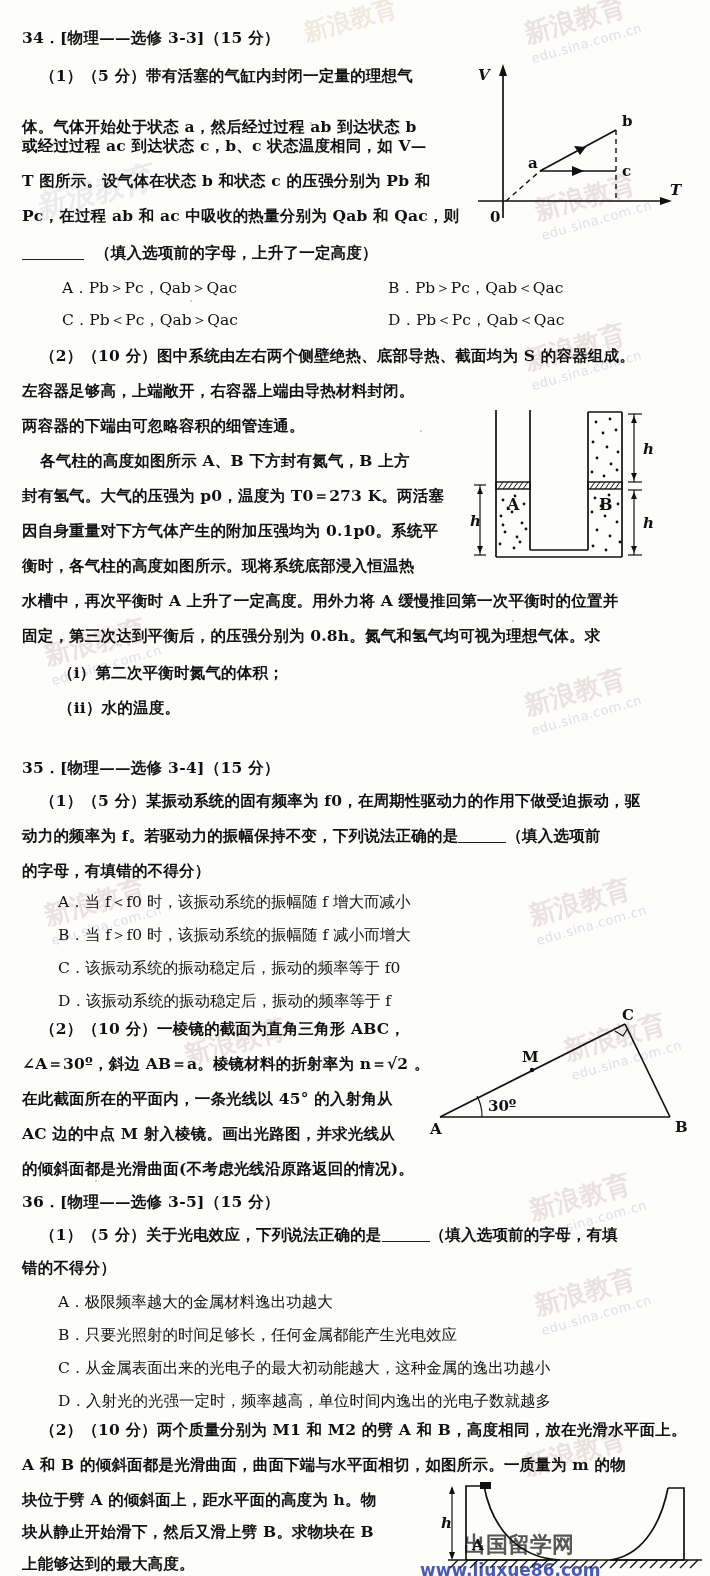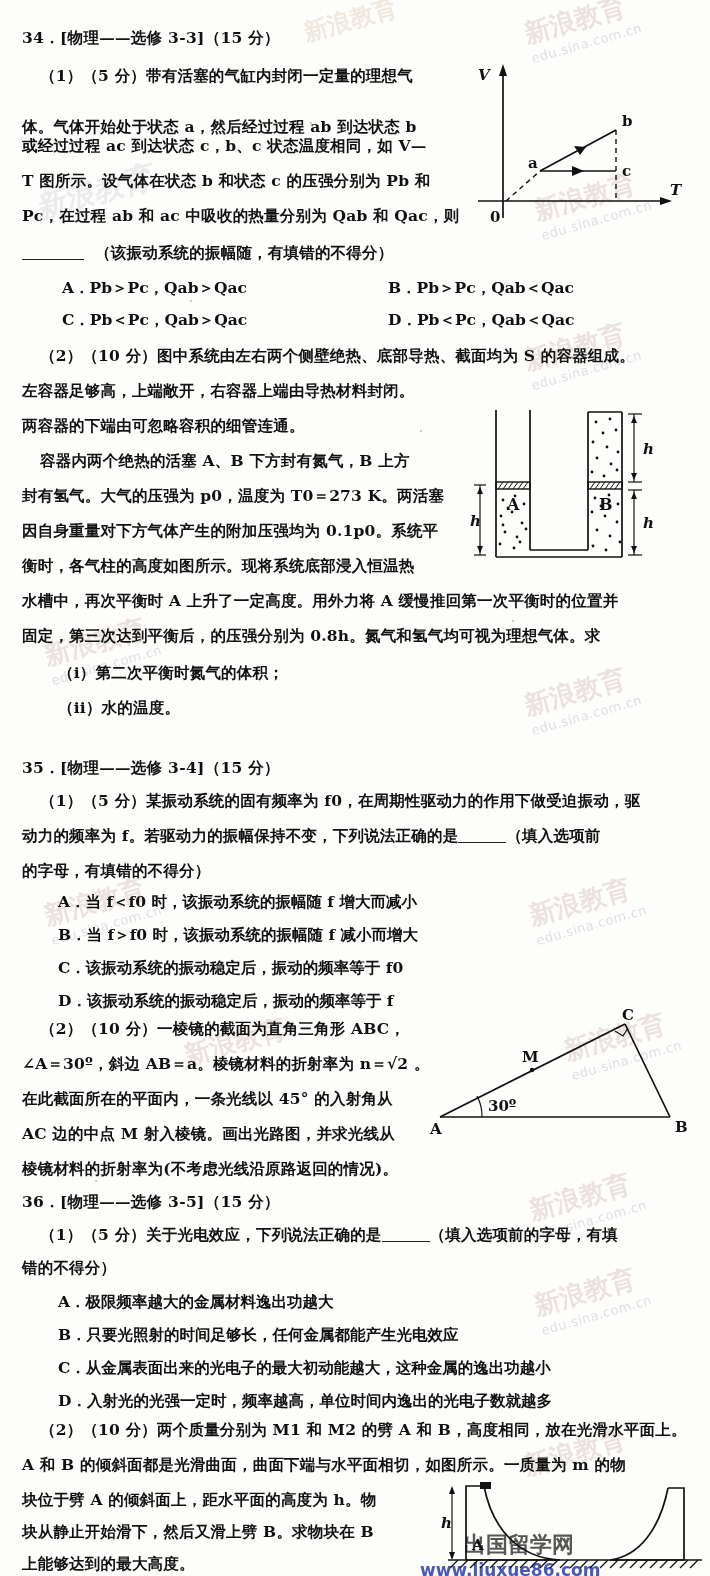--- a/index.html
+++ b/index.html
@@ -18,21 +18,21 @@
   .wm .cn{font-size:26px;font-weight:bold;color:rgba(160,110,110,0.19);}
   .wm .en{font-size:13px;color:rgba(120,120,140,0.22);letter-spacing:.5px;}
   .wm.rot{transform:rotate(-16deg);transform-origin:left top;}
   .wm .sina{font-size:30px;font-weight:bold;font-style:italic;color:rgba(150,150,160,0.17);}
   .wm .net{font-size:24px;font-weight:bold;color:rgba(185,150,110,0.20);}
 
   
   .blk{position:absolute;}
   .qhead{font-size:15.5px;font-weight:bold;letter-spacing:.3px;}
   .ln{font-size:15.5px;line-height:1;white-space:nowrap;font-weight:bold;letter-spacing:.2px;}
-  .opt{font-size:15.5px;font-weight:bold;white-space:nowrap;}
+  .opt{font-size:15.5px;font-weight:normal;white-space:nowrap;}
   .blank{display:inline-block;width:62px;border-bottom:1.3px solid #222;vertical-align:-2px;}
   .blank-sm{display:inline-block;width:48px;border-bottom:1.3px solid #222;vertical-align:-2px;}
 
   
   .fig{position:absolute;}
   svg{display:block;overflow:visible;}
   .stroke{stroke:#111;fill:none;stroke-width:1.7;}
   .thin{stroke:#111;fill:none;stroke-width:1.2;}
   .dash{stroke:#111;fill:none;stroke-width:1.4;stroke-dasharray:5 4;}
   text.lbl{font-family:"DejaVu Serif","Liberation Serif",serif;font-size:15px;fill:#111;font-weight:bold;}
@@ -105,21 +105,21 @@
   <div class="blk qhead" style="left:22px;top:28px;">34．[物理——选修 3-3]（15 分）</div>
 
   <div class="blk ln" style="left:40px;top:68px;">（1）（5 分）带有活塞的气缸内封闭一定量的理想气</div>
   <div class="blk ln" style="left:22px;top:103px;margin-top:16px;">体。气体开始处于状态 a，然后经过过程 ab 到达状态 b</div>
   <div class="blk ln" style="left:22px;top:138px;">或经过过程 ac 到达状态 c，b、c 状态温度相同，如 V—</div>
   <div class="blk ln" style="left:22px;top:173px;">T 图所示。设气体在状态 b 和状态 c 的压强分别为 Pb 和</div>
   <div class="blk ln" style="left:22px;top:208px;">Pc，在过程 ab 和 ac 中吸收的热量分别为 Qab 和 Qac，则</div>
 
   <div class="blk" style="left:22px;top:243px;">
     <span class="blank"></span>
-    <span class="ln" style="margin-left:6px;">（该振动系统的振幅随，有填错的不得分）</span>
+    <span class="ln" style="margin-left:6px;">（填入选项前的字母，上升了一定高度）</span>
   </div>
 
   <div class="blk opt" style="left:62px;top:278px;">A．Pb＞Pc，Qab＞Qac</div>
   <div class="blk opt" style="left:388px;top:278px;">B．Pb＞Pc，Qab＜Qac</div>
   <div class="blk opt" style="left:62px;top:310px;">C．Pb＜Pc，Qab＞Qac</div>
   <div class="blk opt" style="left:388px;top:310px;">D．Pb＜Pc，Qab＜Qac</div>
 
   <div class="fig" style="left:468px;top:58px;">
     <svg width="220" height="175" viewBox="0 0 220 175">
 
@@ -143,21 +143,21 @@
       <text class="lbl" x="22" y="164">0</text>
       <text class="lbl" x="60" y="110">a</text>
       <text class="lbl" x="154" y="68">b</text>
       <text class="lbl" x="154" y="118">c</text>
     </svg>
   </div>
 
   <div class="blk ln" style="left:40px;top:348px;">（2）（10 分）图中系统由左右两个侧壁绝热、底部导热、截面均为 S 的容器组成。</div>
   <div class="blk ln" style="left:22px;top:383px;">左容器足够高，上端敞开，右容器上端由导热材料封闭。</div>
   <div class="blk ln" style="left:22px;top:418px;">两容器的下端由可忽略容积的细管连通。</div>
-  <div class="blk ln" style="left:40px;top:453px;">容器内两个绝热的活塞 A、B 下方封有氮气，B 上方</div>
+  <div class="blk ln" style="left:40px;top:453px;">各气柱的高度如图所示 A、B 下方封有氮气，B 上方</div>
   <div class="blk ln" style="left:22px;top:488px;">封有氢气。大气的压强为 p0，温度为 T0＝273 K。两活塞</div>
   <div class="blk ln" style="left:22px;top:523px;">因自身重量对下方气体产生的附加压强均为 0.1p0。系统平</div>
   <div class="blk ln" style="left:22px;top:558px;">衡时，各气柱的高度如图所示。现将系统底部浸入恒温热</div>
   <div class="blk ln" style="left:22px;top:593px;">水槽中，再次平衡时 A 上升了一定高度。用外力将 A 缓慢推回第一次平衡时的位置并</div>
   <div class="blk ln" style="left:22px;top:628px;">固定，第三次达到平衡后，的压强分别为 0.8h。氮气和氢气均可视为理想气体。求</div>
   <div class="blk ln" style="left:58px;top:665px;">（i）第二次平衡时氮气的体积；</div>
   <div class="blk ln" style="left:58px;top:700px;">（ii）水的温度。</div>
 
   <div class="fig" style="left:470px;top:392px;">
     <svg width="240" height="180" viewBox="0 0 240 180">
@@ -276,21 +276,21 @@
 
   <div class="blk opt" style="left:58px;top:892px;">A．当 f＜f0 时，该振动系统的振幅随 f 增大而减小</div>
   <div class="blk opt" style="left:58px;top:925px;">B．当 f＞f0 时，该振动系统的振幅随 f 减小而增大</div>
   <div class="blk opt" style="left:58px;top:958px;">C．该振动系统的振动稳定后，振动的频率等于 f0</div>
   <div class="blk opt" style="left:58px;top:991px;">D．该振动系统的振动稳定后，振动的频率等于 f</div>
 
   <div class="blk ln" style="left:40px;top:1021px;">（2）（10 分）一棱镜的截面为直角三角形 ABC，</div>
   <div class="blk ln" style="left:22px;top:1056px;">∠A＝30º，斜边 AB＝a。棱镜材料的折射率为 n＝√2 。</div>
   <div class="blk ln" style="left:22px;top:1091px;">在此截面所在的平面内，一条光线以 45° 的入射角从</div>
   <div class="blk ln" style="left:22px;top:1126px;">AC 边的中点 M 射入棱镜。画出光路图，并求光线从</div>
-  <div class="blk ln" style="left:22px;top:1161px;">棱镜材料的折射率为(不考虑光线沿原路返回的情况)。</div>
+  <div class="blk ln" style="left:22px;top:1161px;">的倾斜面都是光滑曲面(不考虑光线沿原路返回的情况)。</div>
 
   <div class="fig" style="left:430px;top:1012px;">
     <svg width="265" height="135" viewBox="0 0 265 135">
 
       <line class="stroke" x1="10" y1="105" x2="240" y2="105"></line>
       <line class="stroke" x1="10" y1="105" x2="195" y2="12"></line>
       <line class="stroke" x1="195" y1="12" x2="240" y2="105"></line>
 
       <path class="thin" d="M 185 19 L 193 24 L 198 16"></path>
 

